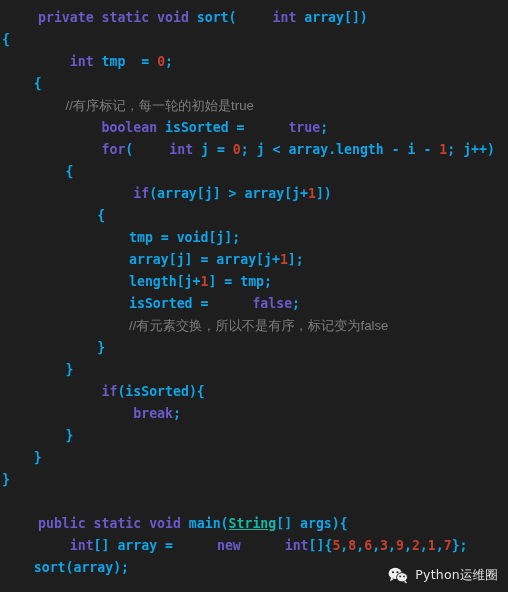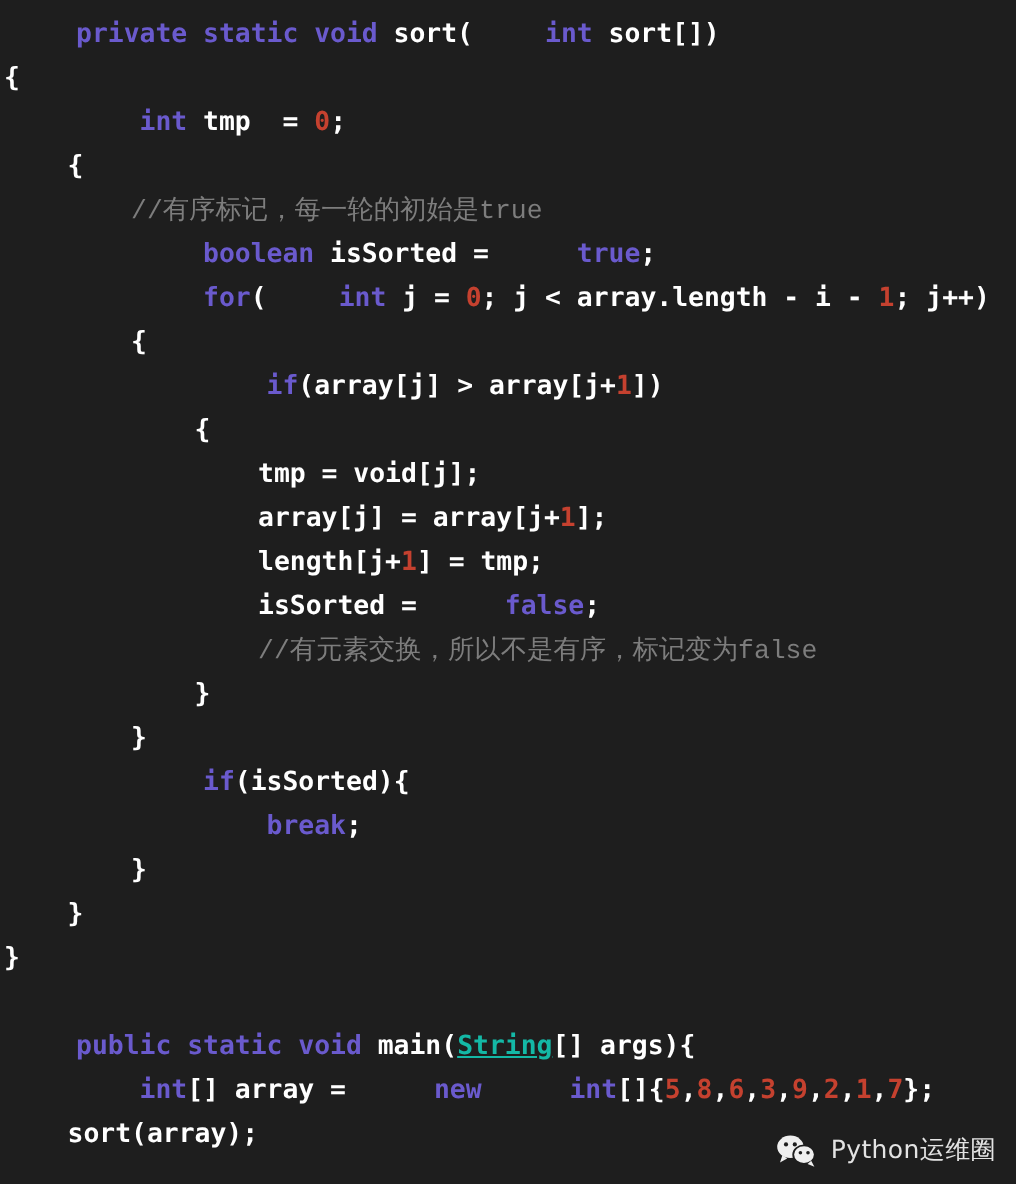--- a/index.html
+++ b/index.html
@@ -27,23 +27,23 @@
     line-height: 22px;
     font-size: 13.2px;
     white-space: pre;
     letter-spacing: 0px;
     font-weight: bold;
     color: #e8e8e8;
   }
   .tok { white-space: pre; }
   .t-kw      { color: #6a5acd; margin-left: 36px; }
   .t-type    { color: #14b8a6; text-decoration: underline; }
-  .t-plain   { color: #ffffff; }
+  .t-plain   { color: #0ea5e9; }
   .t-num     { color: #c5412f; }
-  .t-comment { color: #7d7d7d; font-weight: normal; font-family: Liberation Mono, monospace; }
+  .t-comment { color: #7d7d7d; font-weight: normal; font-family: Liberation Sans, sans-serif; }
 
   #watermark {
     position: absolute;
     right: 10px;
     bottom: 8px;
     display: flex;
     align-items: center;
     gap: 7px;
     opacity: 0.93;
     margin-top: 28px;
@@ -55,21 +55,21 @@
     font-weight: normal;
     letter-spacing: 0.2px;
   }
   .wechat-icon { display: block; }
 </style>
 </head>
 <body>
 
 <div id="code-surface">
   <div id="code-block">
-      <div class="code-line"><span class="tok t-kw">private static void </span><span class="tok t-plain">sort(</span><span class="tok t-kw">int</span><span class="tok t-plain"> sort[])</span></div>
+      <div class="code-line"><span class="tok t-kw">private static void </span><span class="tok t-plain">sort(</span><span class="tok t-kw">int</span><span class="tok t-plain"> array[])</span></div>
       <div class="code-line"><span class="tok t-plain">{</span></div>
       <div class="code-line"><span class="tok t-plain">    </span><span class="tok t-kw">int</span><span class="tok t-plain"> tmp  = </span><span class="tok t-num">0</span><span class="tok t-plain">;</span></div>
       <div class="code-line"><span class="tok t-plain">    {</span></div>
       <div class="code-line"><span class="tok t-plain">        </span><span class="tok t-comment">//有序标记，每一轮的初始是true</span></div>
       <div class="code-line"><span class="tok t-plain">        </span><span class="tok t-kw">boolean</span><span class="tok t-plain"> isSorted = </span><span class="tok t-kw">true</span><span class="tok t-plain">;</span></div>
       <div class="code-line"><span class="tok t-plain">        </span><span class="tok t-kw">for</span><span class="tok t-plain">(</span><span class="tok t-kw">int</span><span class="tok t-plain"> j = </span><span class="tok t-num">0</span><span class="tok t-plain">; j &lt; array.length - i - </span><span class="tok t-num">1</span><span class="tok t-plain">; j++)</span></div>
       <div class="code-line"><span class="tok t-plain">        {</span></div>
       <div class="code-line"><span class="tok t-plain">            </span><span class="tok t-kw">if</span><span class="tok t-plain">(array[j] &gt; array[j+</span><span class="tok t-num">1</span><span class="tok t-plain">])</span></div>
       <div class="code-line"><span class="tok t-plain">            {</span></div>
       <div class="code-line"><span class="tok t-plain">                tmp = void[j];</span></div>

